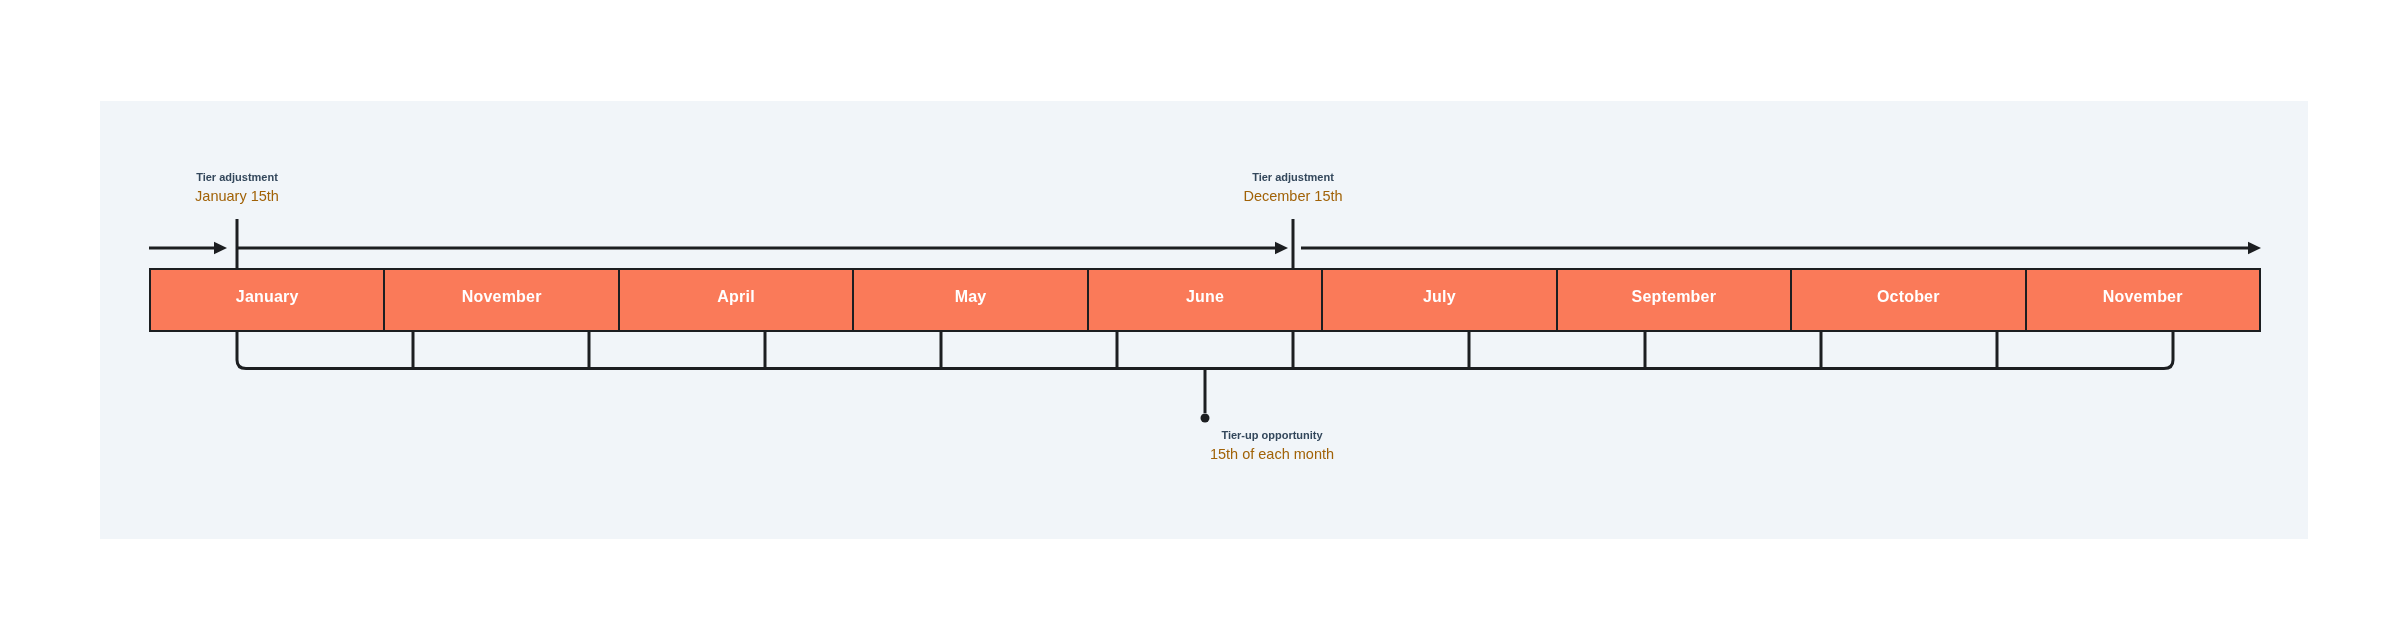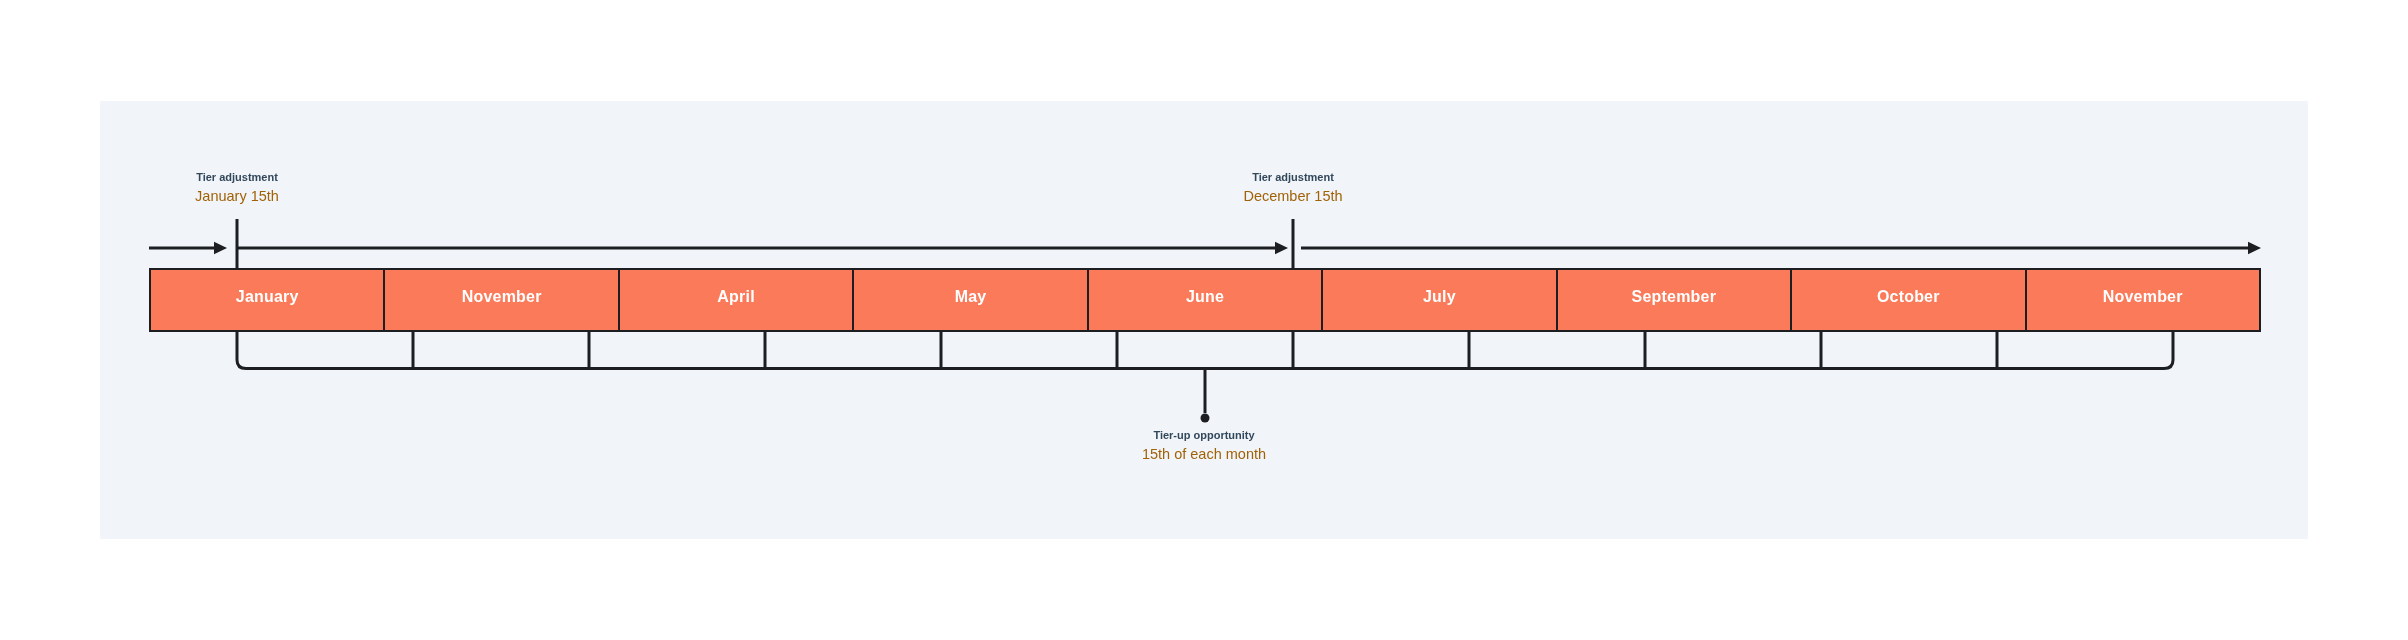--- a/index.html
+++ b/index.html
@@ -149,18 +149,18 @@
   <div class="annotation" style="left:237px; top:170px;">
     <div class="title">Tier adjustment</div>
     <div class="subtitle">January 15th</div>
   </div>
 
   <div class="annotation" style="left:1293px; top:170px;">
     <div class="title">Tier adjustment</div>
     <div class="subtitle">December 15th</div>
   </div>
 
-  <div class="annotation" style="left:1204px; top:428px;">
+  <div class="annotation" style="left:1272px; top:428px;">
     <div class="title">Tier-up opportunity</div>
     <div class="subtitle">15th of each month</div>
   </div>
 
 </div>
 
 </body></html>

